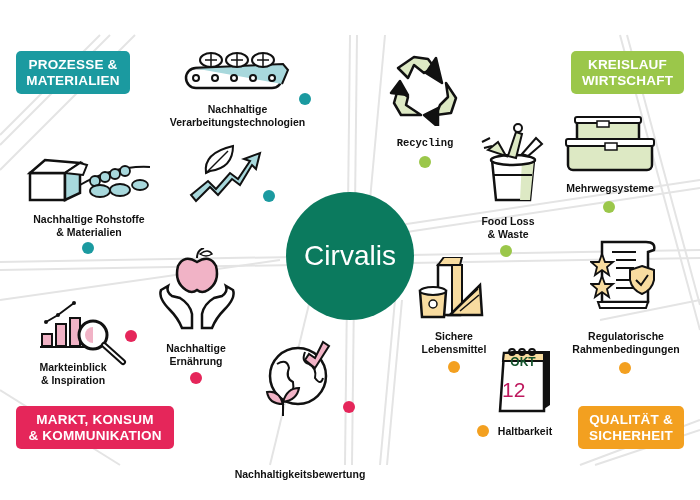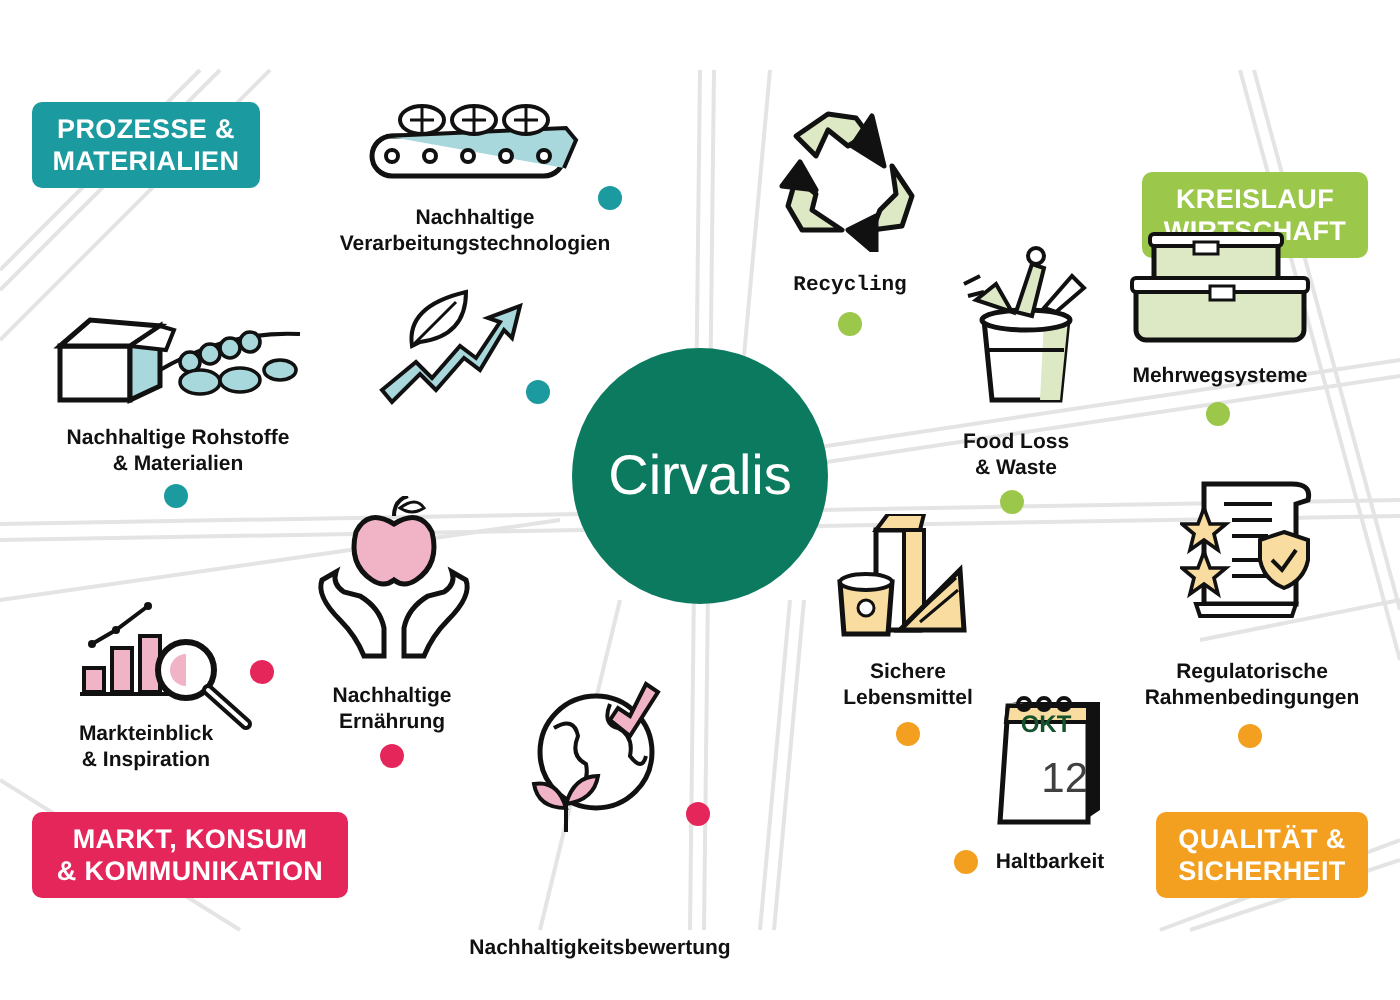--- a/index.html
+++ b/index.html
@@ -9,21 +9,21 @@
   .bglines { position: absolute; left: 0; top: 0; width: 700px; height: 500px; }
   .badge { position: absolute; color: #fff; font-weight: bold; font-size: 13.5px; line-height: 16px;
            text-align: center; border-radius: 5px; padding: 4px 8px; box-sizing: border-box;
            display: flex; flex-direction: column; justify-content: center; letter-spacing: 0.2px; }
   .badge span { display: block; }
   .label { position: absolute; font-weight: bold; font-size: 10.5px; line-height: 13px; color: #111;
            text-align: center; white-space: nowrap; }
   .label span { display: block; }
   .dot { position: absolute; width: 12px; height: 12px; border-radius: 50%; }
   .icon { position: absolute; }
-  .center { position: absolute; left: 286px; top: 174px; width: 128px; height: 128px; border-radius: 50%;
+  .center { position: absolute; left: 286px; top: 192px; width: 128px; height: 128px; border-radius: 50%;
             background: #0b7a5e; color: #fff; display: flex; align-items: center; justify-content: center;
             font-size: 28px; }
 </style>
 </head>
 <body>
 
 <div class="canvas">
 
   <svg class="bglines" viewBox="0 0 700 500">
     <g stroke="#e4e4e4" stroke-width="2" fill="none">
@@ -47,21 +47,21 @@
       <line x1="580" y1="465" x2="700" y2="420"></line>
         <line x1="595" y1="465" x2="700" y2="430"></line>
       <line x1="700" y1="300" x2="600" y2="320"></line>
     </g>
   </svg>
 
   <div class="badge" style="left:16px;top:51px;width:114px;height:43px;background:#1b9aa0;">
     <span>PROZESSE &amp;</span>
     <span>MATERIALIEN</span>
   </div>
-  <div class="badge" style="left:571px;top:51px;width:113px;height:43px;background:#9bc74a;margin-top:35px;">
+  <div class="badge" style="left:571px;top:51px;width:113px;height:43px;background:#9bc74a;">
     <span>KREISLAUF</span>
     <span>WIRTSCHAFT</span>
   </div>
   <div class="badge" style="left:16px;top:406px;width:158px;height:43px;background:#e5265a;">
     <span>MARKT, KONSUM</span>
     <span>&amp; KOMMUNIKATION</span>
   </div>
   <div class="badge" style="left:578px;top:406px;width:106px;height:43px;background:#f3a020;">
     <span>QUALITÄT &amp;</span>
     <span>SICHERHEIT</span>
@@ -216,21 +216,21 @@
       <path d="M8 4 L52 4 L52 58 L46 62 L46 10 Z" fill="#111"></path>
       <path d="M6 6 L46 6 L46 64 L2 64 Z" fill="#fff" stroke="#111" stroke-width="2.5"></path>
       <path d="M6 6 L46 6 L46 14 L5 14 Z" fill="#f8dca0" stroke="#111" stroke-width="2"></path>
       <g fill="none" stroke="#111" stroke-width="2">
           <circle cx="14" cy="5" r="3"></circle>
           <circle cx="24" cy="5" r="3"></circle>
           <circle cx="34" cy="5" r="3"></circle>
         </g>
     </svg>
     <div style="position:absolute;left:4px;top:8px;width:42px;text-align:center;font-weight:bold;font-size:12px;color:#14532d;">OKT</div>
-    <div style="position:absolute;left:4px;top:31px;width:42px;text-align:right;font-size:21px;color:#404040;">12</div>
+    <div style="position:absolute;left:4px;top:31px;width:42px;text-align:left;font-size:21px;color:#be185d;">12</div>
   </div>
 
   <div class="label" style="left:165px;top:103px;width:145px;">
     <span>Nachhaltige</span>
     <span>Verarbeitungstechnologien</span>
   </div>
   <div class="label" style="left:22px;top:213px;width:134px;">
     <span>Nachhaltige Rohstoffe</span>
     <span>&amp; Materialien</span>
   </div>

